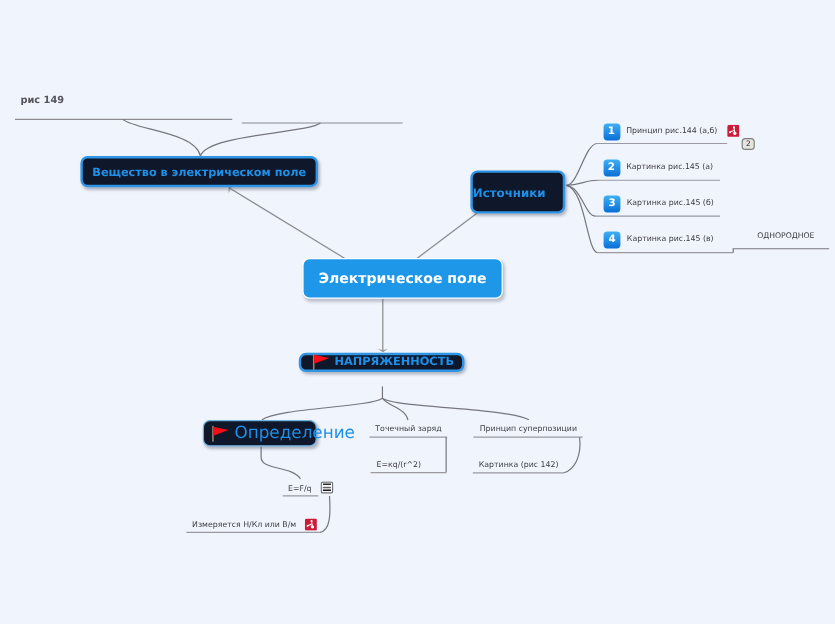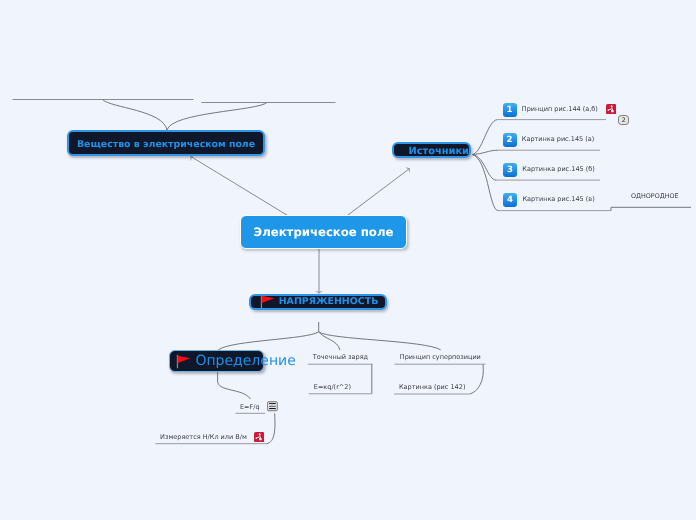--- a/index.html
+++ b/index.html
@@ -75,29 +75,29 @@
     <path d="M483,364.5 C485,381 478,391.5 470,394"></path>
     <path d="M394,394 H470" stroke="#9a9aa0"></path>
 
     <path d="M217.6,372 V381 C217.6,392 243,388 250.4,399"></path>
     <path d="M235.6,413.3 H265.3" stroke="#9a9aa0"></path>
     <path d="M274.6,413.3 C275.6,430 275,442 266.7,443.7"></path>
     <path d="M155.4,443.7 H266.7" stroke="#9a9aa0"></path>
   </g>
 </svg>
 
-<div class="node root" style="left:240px;top:215px;width:167px;height:34px;font-size:11.7px;">
+<div class="node root" style="left:252px;top:215px;width:167px;height:34px;font-size:11.7px;">
   <span>Электрическое поле</span>
 </div>
 
 <div class="node boxnode" style="left:67px;top:130px;width:198px;height:26px;font-size:9.4px;justify-content:center;">
   <span style="position:relative;top:1.2px">Вещество в электрическом поле</span>
 </div>
 
-<div class="node boxnode" style="left:392px;top:142px;width:79px;height:16px;font-size:9.85px;justify-content:flex-end;">
+<div class="node boxnode" style="left:392px;top:142px;width:79px;height:36px;font-size:9.85px;justify-content:flex-start;">
   <span style="position:relative;top:1.4px">Источники</span>
 </div>
 
 <div class="node boxnode" style="left:249.2px;top:293.8px;width:138px;height:16px;font-size:9.45px;padding-left:9px;">
   <span class="flagwrap" style="margin-right:3.5px;">
     <svg style="display:block" width="15" height="15" viewBox="0 0 30 30">
           <rect x="1.6" y="1.4" width="2.6" height="27" rx="0.6" fill="#9a8468"></rect>
           <path d="M3.4,3.4 L29,8.6 L3.4,18.2 Z" fill="#f40d16"></path>
         </svg>
   </span>
@@ -108,20 +108,21 @@
   <span class="flagwrap" style="margin-right:4.5px;">
     <svg style="display:block" width="15" height="15" viewBox="0 0 30 30">
           <rect x="1.6" y="1.4" width="2.6" height="27" rx="0.6" fill="#9a8468"></rect>
           <path d="M3.4,3.4 L29,8.6 L3.4,18.2 Z" fill="#f40d16"></path>
         </svg>
   </span>
   <span>Определение</span>
 </div>
 
 <div class="tl" style="left:17px;top:78px;font-size:8.2px;font-weight:bold;color:#55555b;line-height:10.7px;">
+  <div>рис 149</div>
 </div>
 
 
 <div class="srcrow" style="position:absolute;left:502.5px;top:103.3px;">
   <span class="marker">1</span>
   <span class="srclabel">Принцип рис.144 (а,б)</span>
 </div>
 <div class="srcrow" style="position:absolute;left:502.5px;top:133.3px;">
   <span class="marker">2</span>
   <span class="srclabel">Картинка рис.145 (а)</span>

